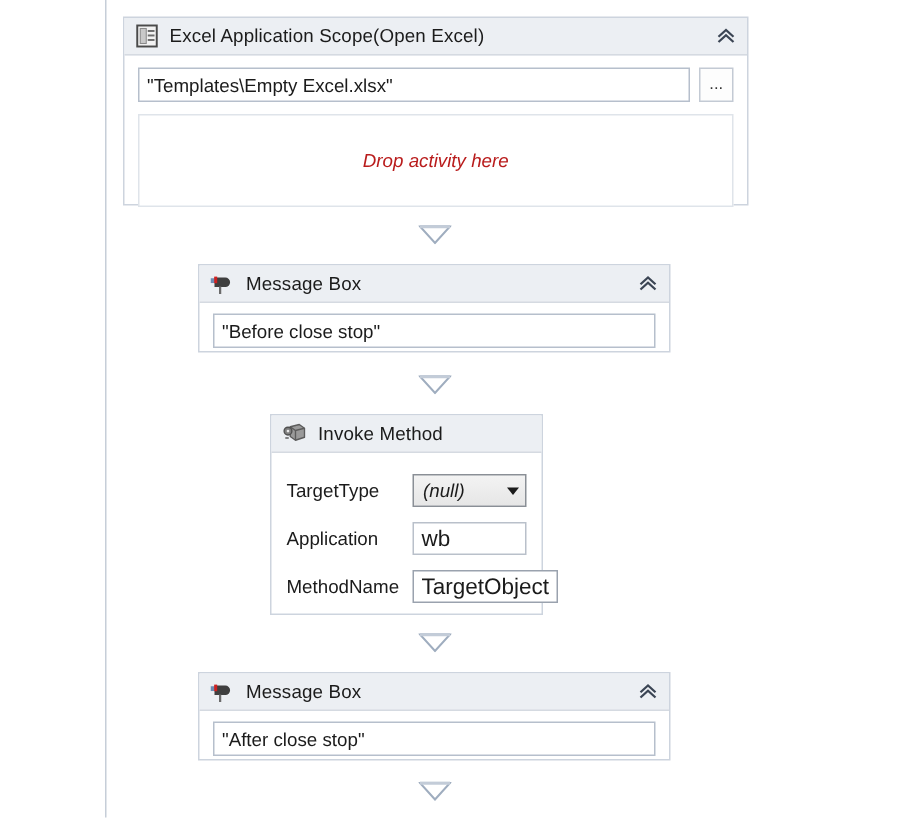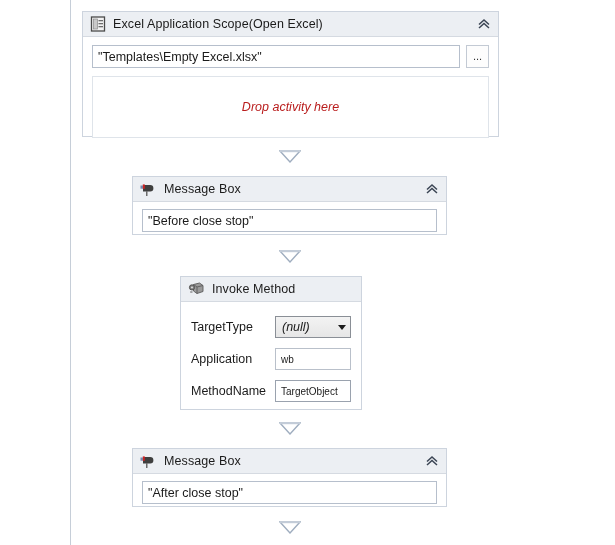--- a/index.html
+++ b/index.html
@@ -183,21 +183,21 @@
     margin-left: 4px;
   }
   .im-input {
     box-sizing: border-box;
     width: 124px; height: 22px;
     background: #ffffff;
     border: 1px solid #b9c0ca;
     display: flex;
     align-items: center;
     padding: 0 5px;
-    font-size: 10px;
+    font-size: 15px;
     color: #1b1b1b;
     white-space: nowrap;
   }
   .im-input.solid { border: 1px solid #9aa2ae; }
 </style>
 </head>
 <body>
 
 <div id="canvas">
 

